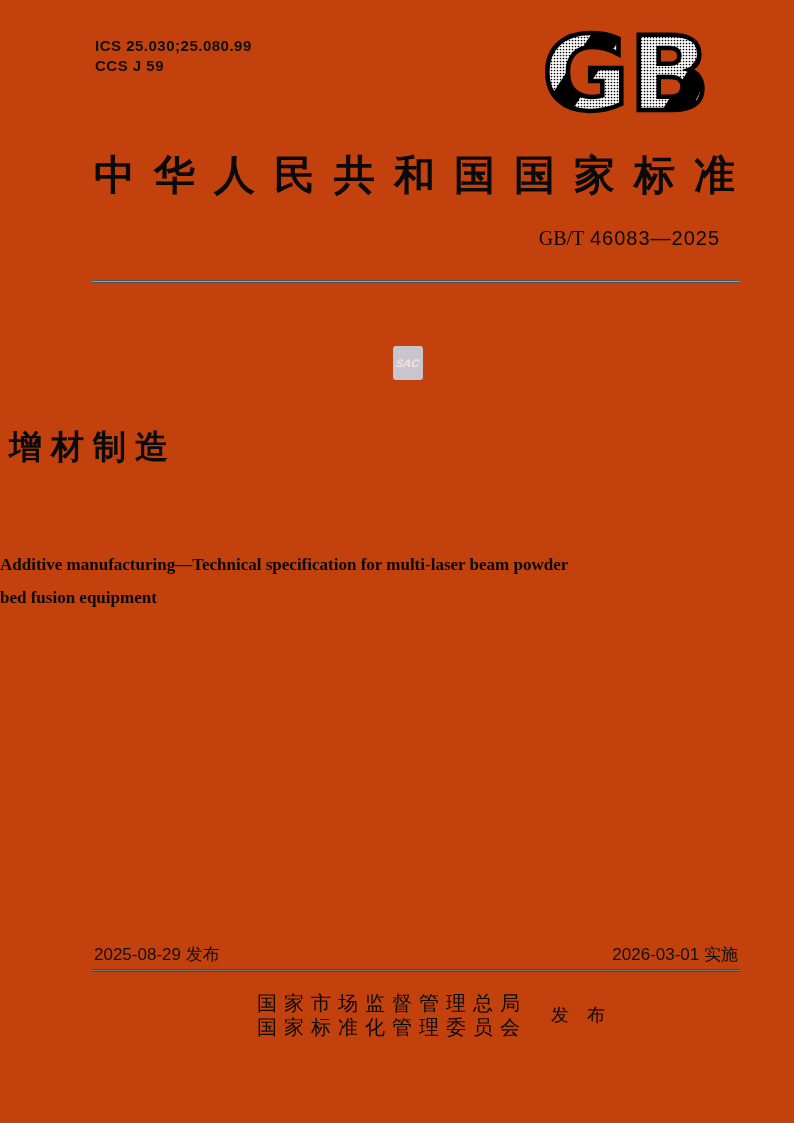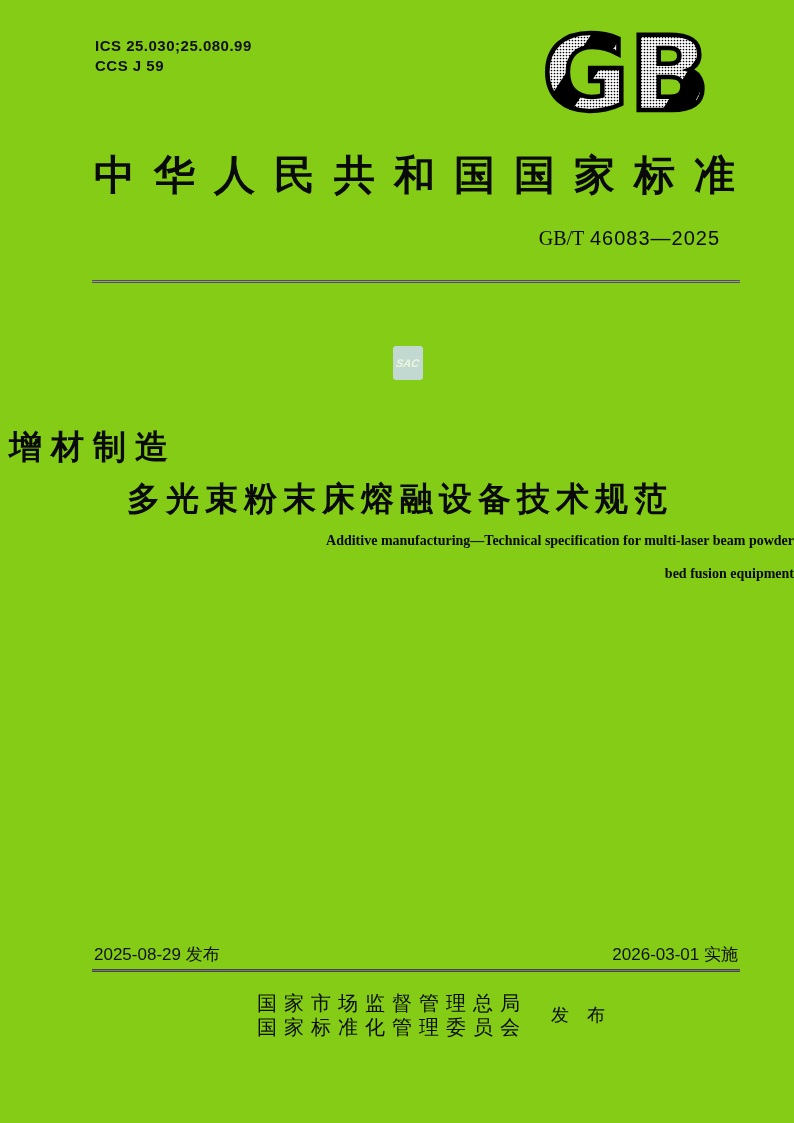--- a/index.html
+++ b/index.html
@@ -1,21 +1,21 @@
 <!DOCTYPE html>
 <html><head>
 <meta charset="utf-8">
 <style>
   * { margin: 0; padding: 0; box-sizing: border-box; }
   html, body { background: #ffffff; }
   .page {
     position: relative;
     width: 794px;
     height: 1123px;
-    background: #84cc16;
+    background: #c2410c;
     color: #111;
     font-family: "Liberation Sans", sans-serif;
     overflow: hidden;
   }
 
   
   .ics-block {
     position: absolute;
     left: 95px;
     top: 36px;
@@ -112,26 +112,26 @@
     font-size: 33px;
     font-weight: bold;
     letter-spacing: 6px;
     text-indent: 6px;
     color: #0a0a0a;
   }
 
   
   .en-title {
     position: absolute;
-    top: 524px;
+    top: 548px;
     width: 100%;
-    text-align: right;
+    text-align: left;
     font-family: "Liberation Serif", serif;
     font-weight: bold;
-    font-size: 14px;
+    font-size: 17px;
     line-height: 33px;
     color: #0a0a0a;
   }
 
   
   .date-row {
     position: absolute;
     left: 92px;
     top: 943px;
     width: 648px;
@@ -212,21 +212,20 @@
     <span class="code-number">46083—2025</span>
   </div>
 
   <div class="rule-top"></div>
 
   <div class="watermark">
     <span>SAC</span>
   </div>
 
   <div class="cn-title-1">增材制造</div>
-  <div class="cn-title-2">多光束粉末床熔融设备技术规范</div>
 
   <div class="en-title">
     <div>Additive manufacturing—Technical specification for multi-laser beam powder</div>
     <div>bed fusion equipment</div>
   </div>
 
   <div class="date-row">
     <span>2025-08-29 发布</span>
     <span>2026-03-01 实施</span>
   </div>

